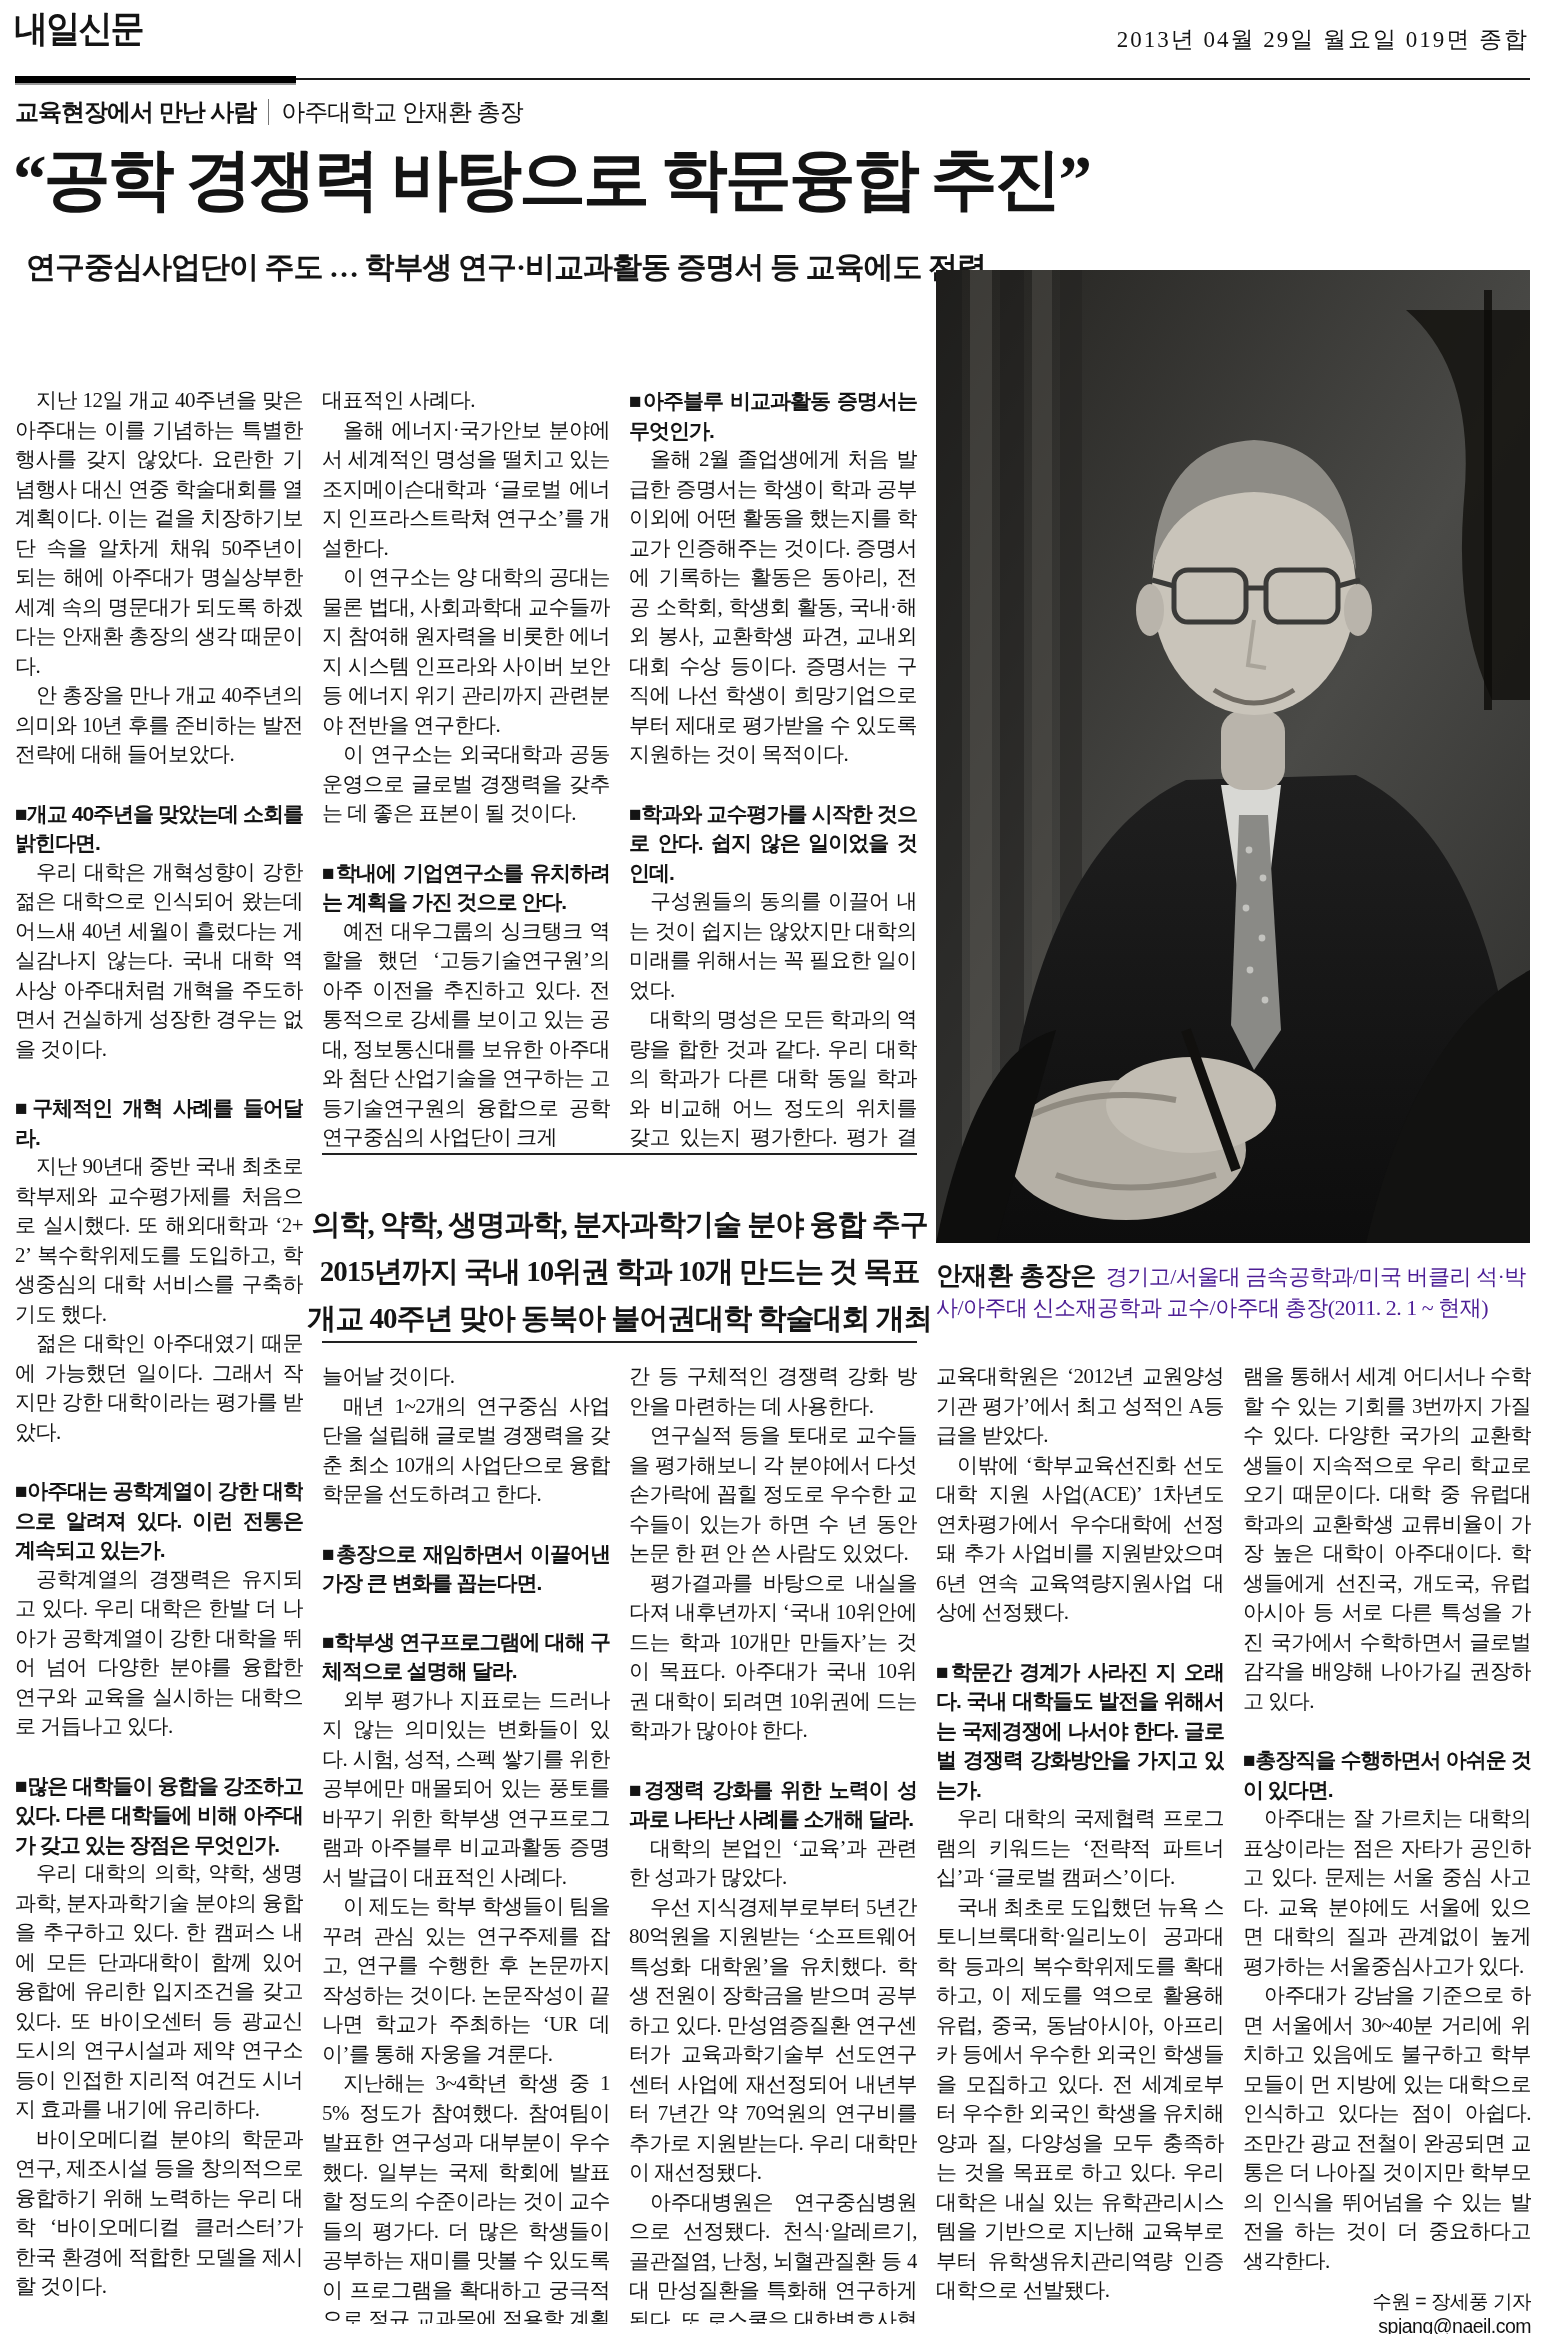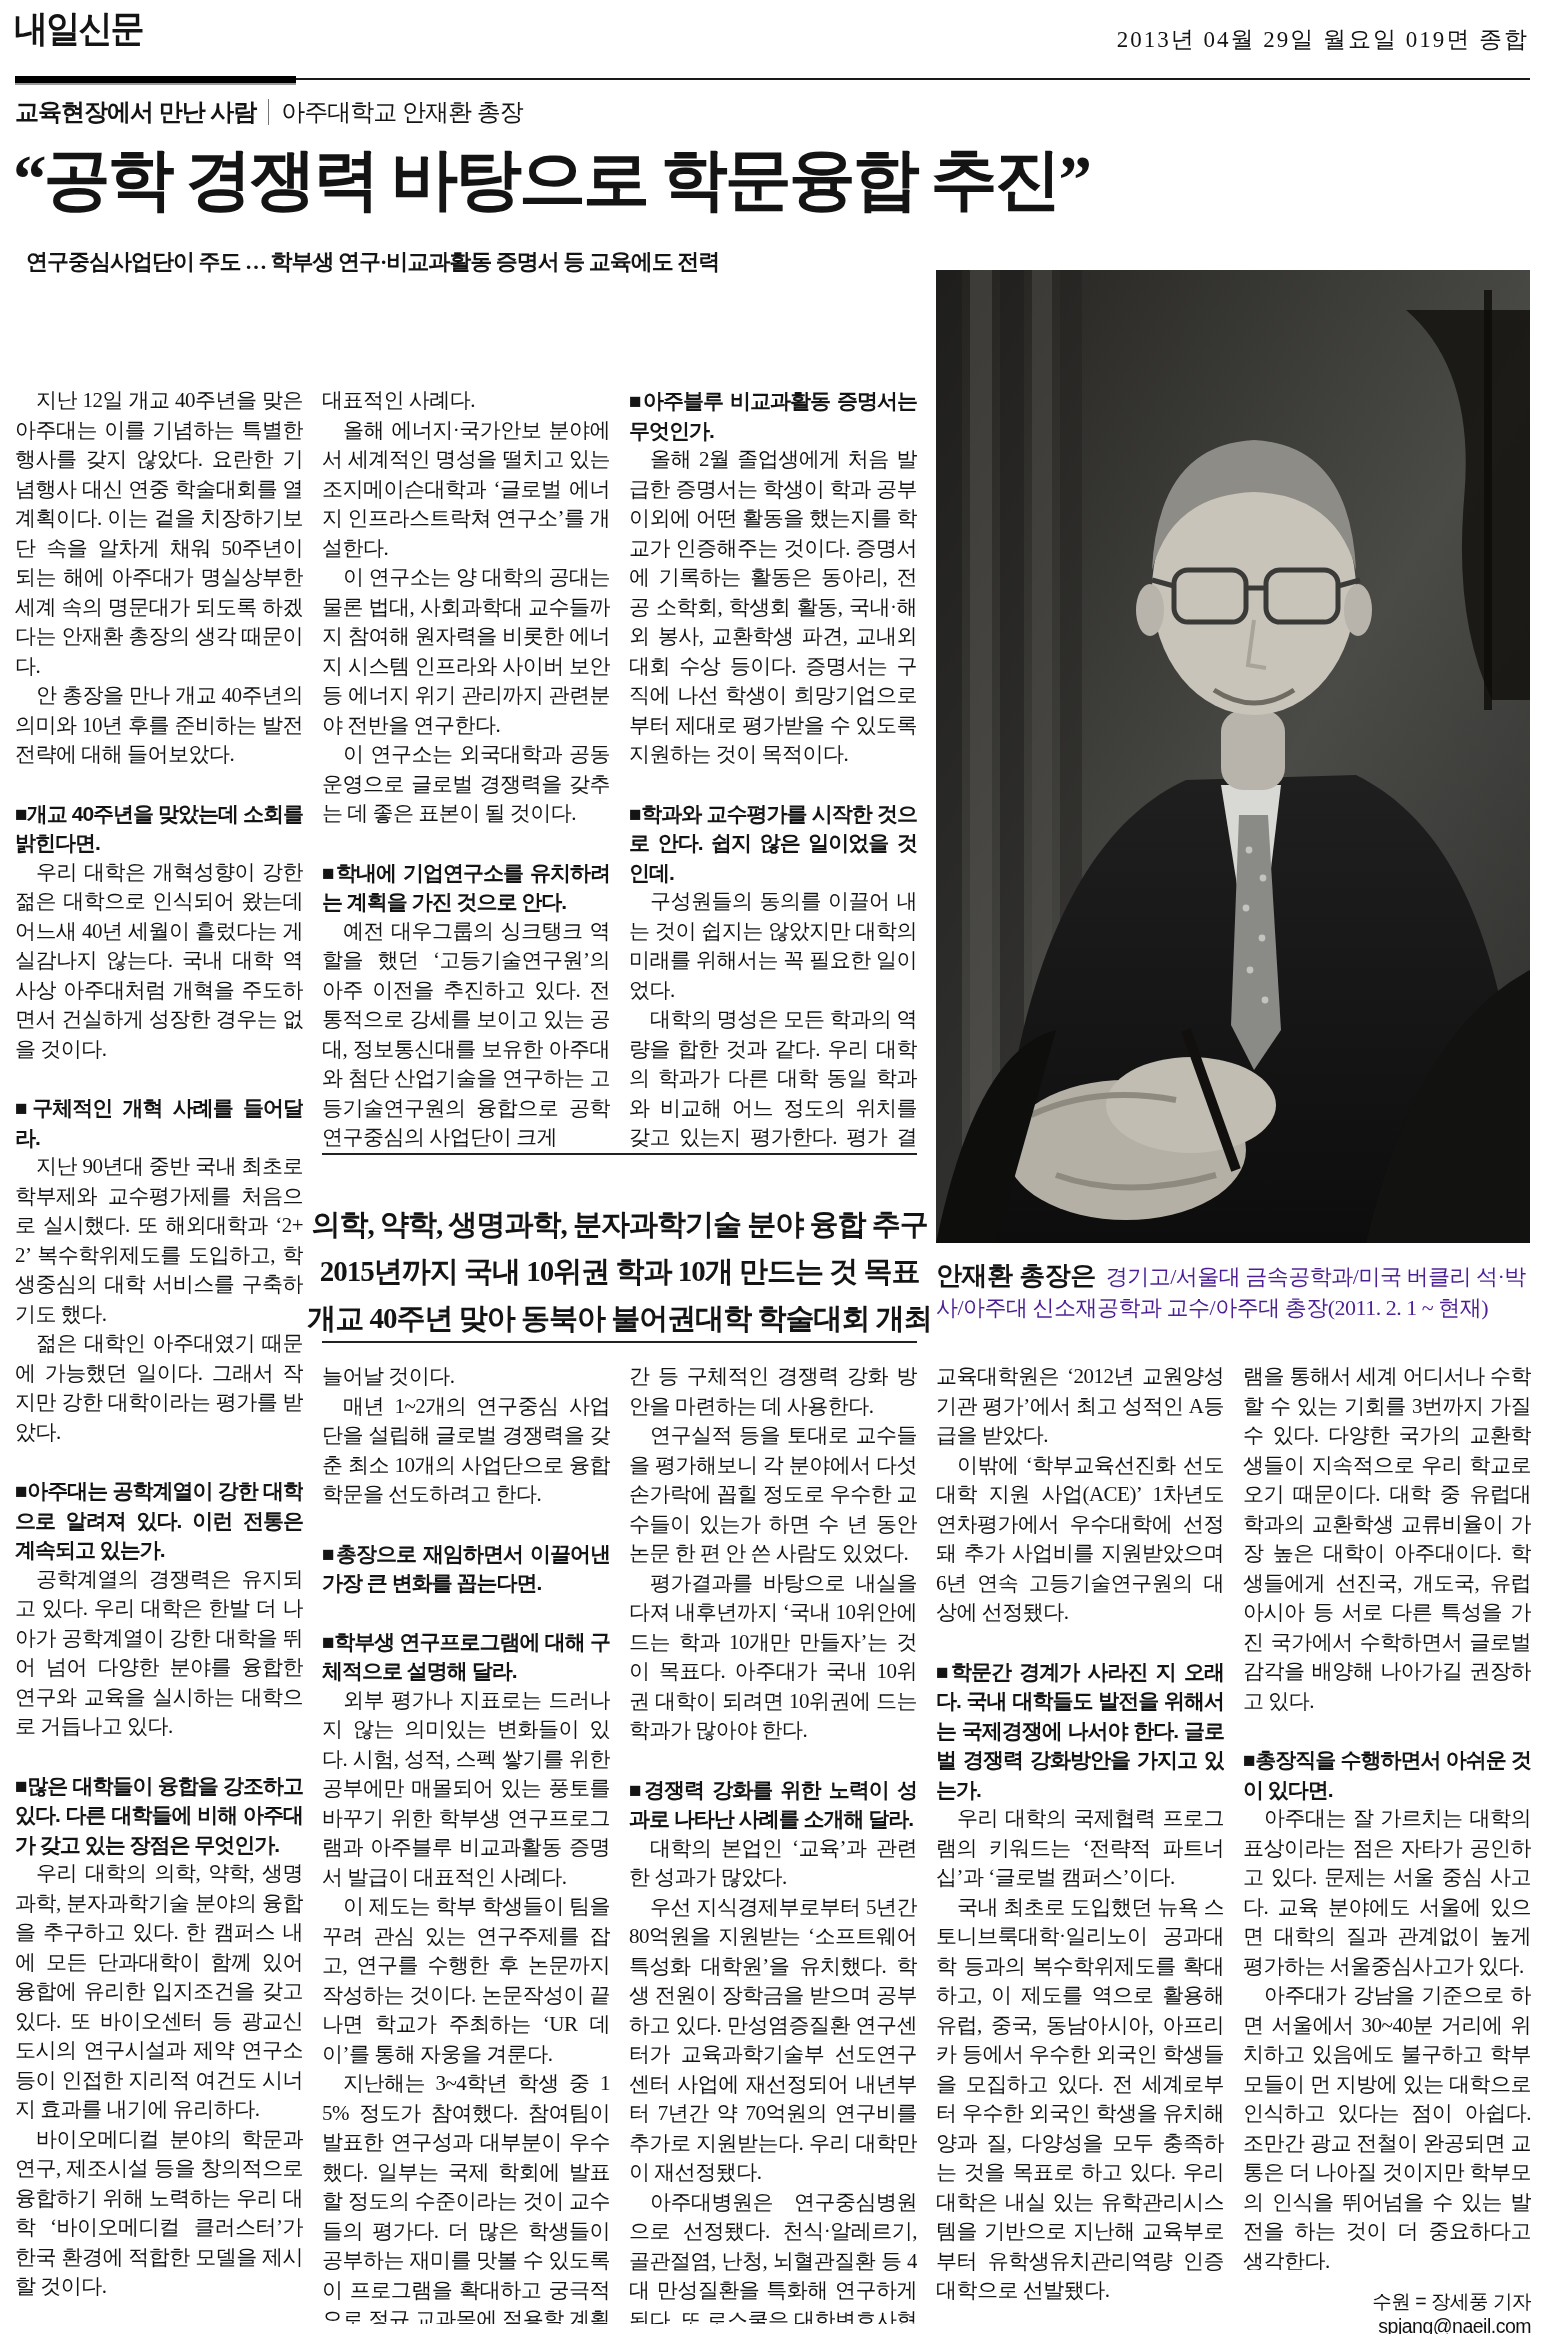--- a/index.html
+++ b/index.html
@@ -28,21 +28,21 @@
   .kicker .vbar{width:1px;height:26px;background:#777;}
   .kicker .subject{font-weight:500;letter-spacing:-1px;}
   
   .headline{
     position:absolute;left:13px;top:134px;width:1060px;
     font-size:67px;font-weight:700;letter-spacing:-3px;white-space:nowrap;
     font-family:"Liberation Serif","DejaVu Serif",serif;
   }
   .subheadline{
     position:absolute;left:26px;top:247px;width:1050px;
-    font-size:22px;font-weight:700;letter-spacing:-1px;white-space:nowrap;
+    font-size:30px;font-weight:700;letter-spacing:-1px;white-space:nowrap;
     font-family:"Liberation Serif","DejaVu Serif",serif;
   }
   
   .col{position:absolute;width:288px;overflow:hidden;text-align:justify;}
   .para{
     margin:0;font-size:21px;line-height:29.5px;letter-spacing:-0.5px;
     word-break:break-all;text-align:justify;
   }
   .para.a{text-indent:1em;font-family:"Liberation Serif","DejaVu Serif",serif;}
   .para.c{text-indent:0;font-family:"Liberation Serif","DejaVu Serif",serif;}
@@ -145,21 +145,21 @@
       <p class="para c">간 등 구체적인 경쟁력 강화 방안을 마련하는 데 사용한다.</p>
       <p class="para a">연구실적 등을 토대로 교수들을 평가해보니 각 분야에서 다섯 손가락에 꼽힐 정도로 우수한 교수들이 있는가 하면 수 년 동안 논문 한 편 안 쓴 사람도 있었다.</p>
       <p class="para a">평가결과를 바탕으로 내실을 다져 내후년까지 ‘국내 10위안에 드는 학과 10개만 만들자’는 것이 목표다. 아주대가 국내 10위권 대학이 되려면 10위권에 드는 학과가 많아야 한다.</p>
       <p class="para q">■경쟁력 강화를 위한 노력이 성과로 나타난 사례를 소개해 달라.</p>
       <p class="para a">대학의 본업인 ‘교육’과 관련한 성과가 많았다.</p>
       <p class="para a">우선 지식경제부로부터 5년간 80억원을 지원받는 ‘소프트웨어 특성화 대학원’을 유치했다. 학생 전원이 장학금을 받으며 공부하고 있다. 만성염증질환 연구센터가 교육과학기술부 선도연구센터 사업에 재선정되어 내년부터 7년간 약 70억원의 연구비를 추가로 지원받는다. 우리 대학만이 재선정됐다.</p>
       <p class="para a">아주대병원은 연구중심병원으로 선정됐다. 천식·알레르기, 골관절염, 난청, 뇌혈관질환 등 4대 만성질환을 특화해 연구하게 된다. 또 로스쿨은 대한변호사협회 법전원 평가위원회가 실시한 ‘2012 로스쿨 평가’에서 3위를 기록하며 ‘인증’ 평가를 받았다.</p>
     </div>
   <div id="col4" class="col">
       <p class="para c">교육대학원은 ‘2012년 교원양성기관 평가’에서 최고 성적인 A등급을 받았다.</p>
-      <p class="para a">이밖에 ‘학부교육선진화 선도대학 지원 사업(ACE)’ 1차년도 연차평가에서 우수대학에 선정돼 추가 사업비를 지원받았으며 6년 연속 고등기술연구원의 대상에 선정됐다.</p>
+      <p class="para a">이밖에 ‘학부교육선진화 선도대학 지원 사업(ACE)’ 1차년도 연차평가에서 우수대학에 선정돼 추가 사업비를 지원받았으며 6년 연속 교육역량지원사업 대상에 선정됐다.</p>
       <p class="para q">■학문간 경계가 사라진 지 오래다. 국내 대학들도 발전을 위해서는 국제경쟁에 나서야 한다. 글로벌 경쟁력 강화방안을 가지고 있는가.</p>
       <p class="para a">우리 대학의 국제협력 프로그램의 키워드는 ‘전략적 파트너십’과 ‘글로벌 캠퍼스’이다.</p>
       <p class="para a">국내 최초로 도입했던 뉴욕 스토니브룩대학·일리노이 공과대학 등과의 복수학위제도를 확대하고, 이 제도를 역으로 활용해 유럽, 중국, 동남아시아, 아프리카 등에서 우수한 외국인 학생들을 모집하고 있다. 전 세계로부터 우수한 외국인 학생을 유치해 양과 질, 다양성을 모두 충족하는 것을 목표로 하고 있다. 우리 대학은 내실 있는 유학관리시스템을 기반으로 지난해 교육부로부터 유학생유치관리역량 인증대학으로 선발됐다.</p>
     </div>
   <div id="col5" class="col">
       <p class="para c">램을 통해서 세계 어디서나 수학할 수 있는 기회를 3번까지 가질 수 있다. 다양한 국가의 교환학생들이 지속적으로 우리 학교로 오기 때문이다. 대학 중 유럽대학과의 교환학생 교류비율이 가장 높은 대학이 아주대이다. 학생들에게 선진국, 개도국, 유럽 아시아 등 서로 다른 특성을 가진 국가에서 수학하면서 글로벌 감각을 배양해 나아가길 권장하고 있다.</p>
       <p class="para q">■총장직을 수행하면서 아쉬운 것이 있다면.</p>
       <p class="para a">아주대는 잘 가르치는 대학의 표상이라는 점은 자타가 공인하고 있다. 문제는 서울 중심 사고다. 교육 분야에도 서울에 있으면 대학의 질과 관계없이 높게 평가하는 서울중심사고가 있다.</p>
       <p class="para a">아주대가 강남을 기준으로 하면 서울에서 30~40분 거리에 위치하고 있음에도 불구하고 학부모들이 먼 지방에 있는 대학으로 인식하고 있다는 점이 아쉽다. 조만간 광교 전철이 완공되면 교통은 더 나아질 것이지만 학부모의 인식을 뛰어넘을 수 있는 발전을 하는 것이 더 중요하다고 생각한다.</p>
     </div>

